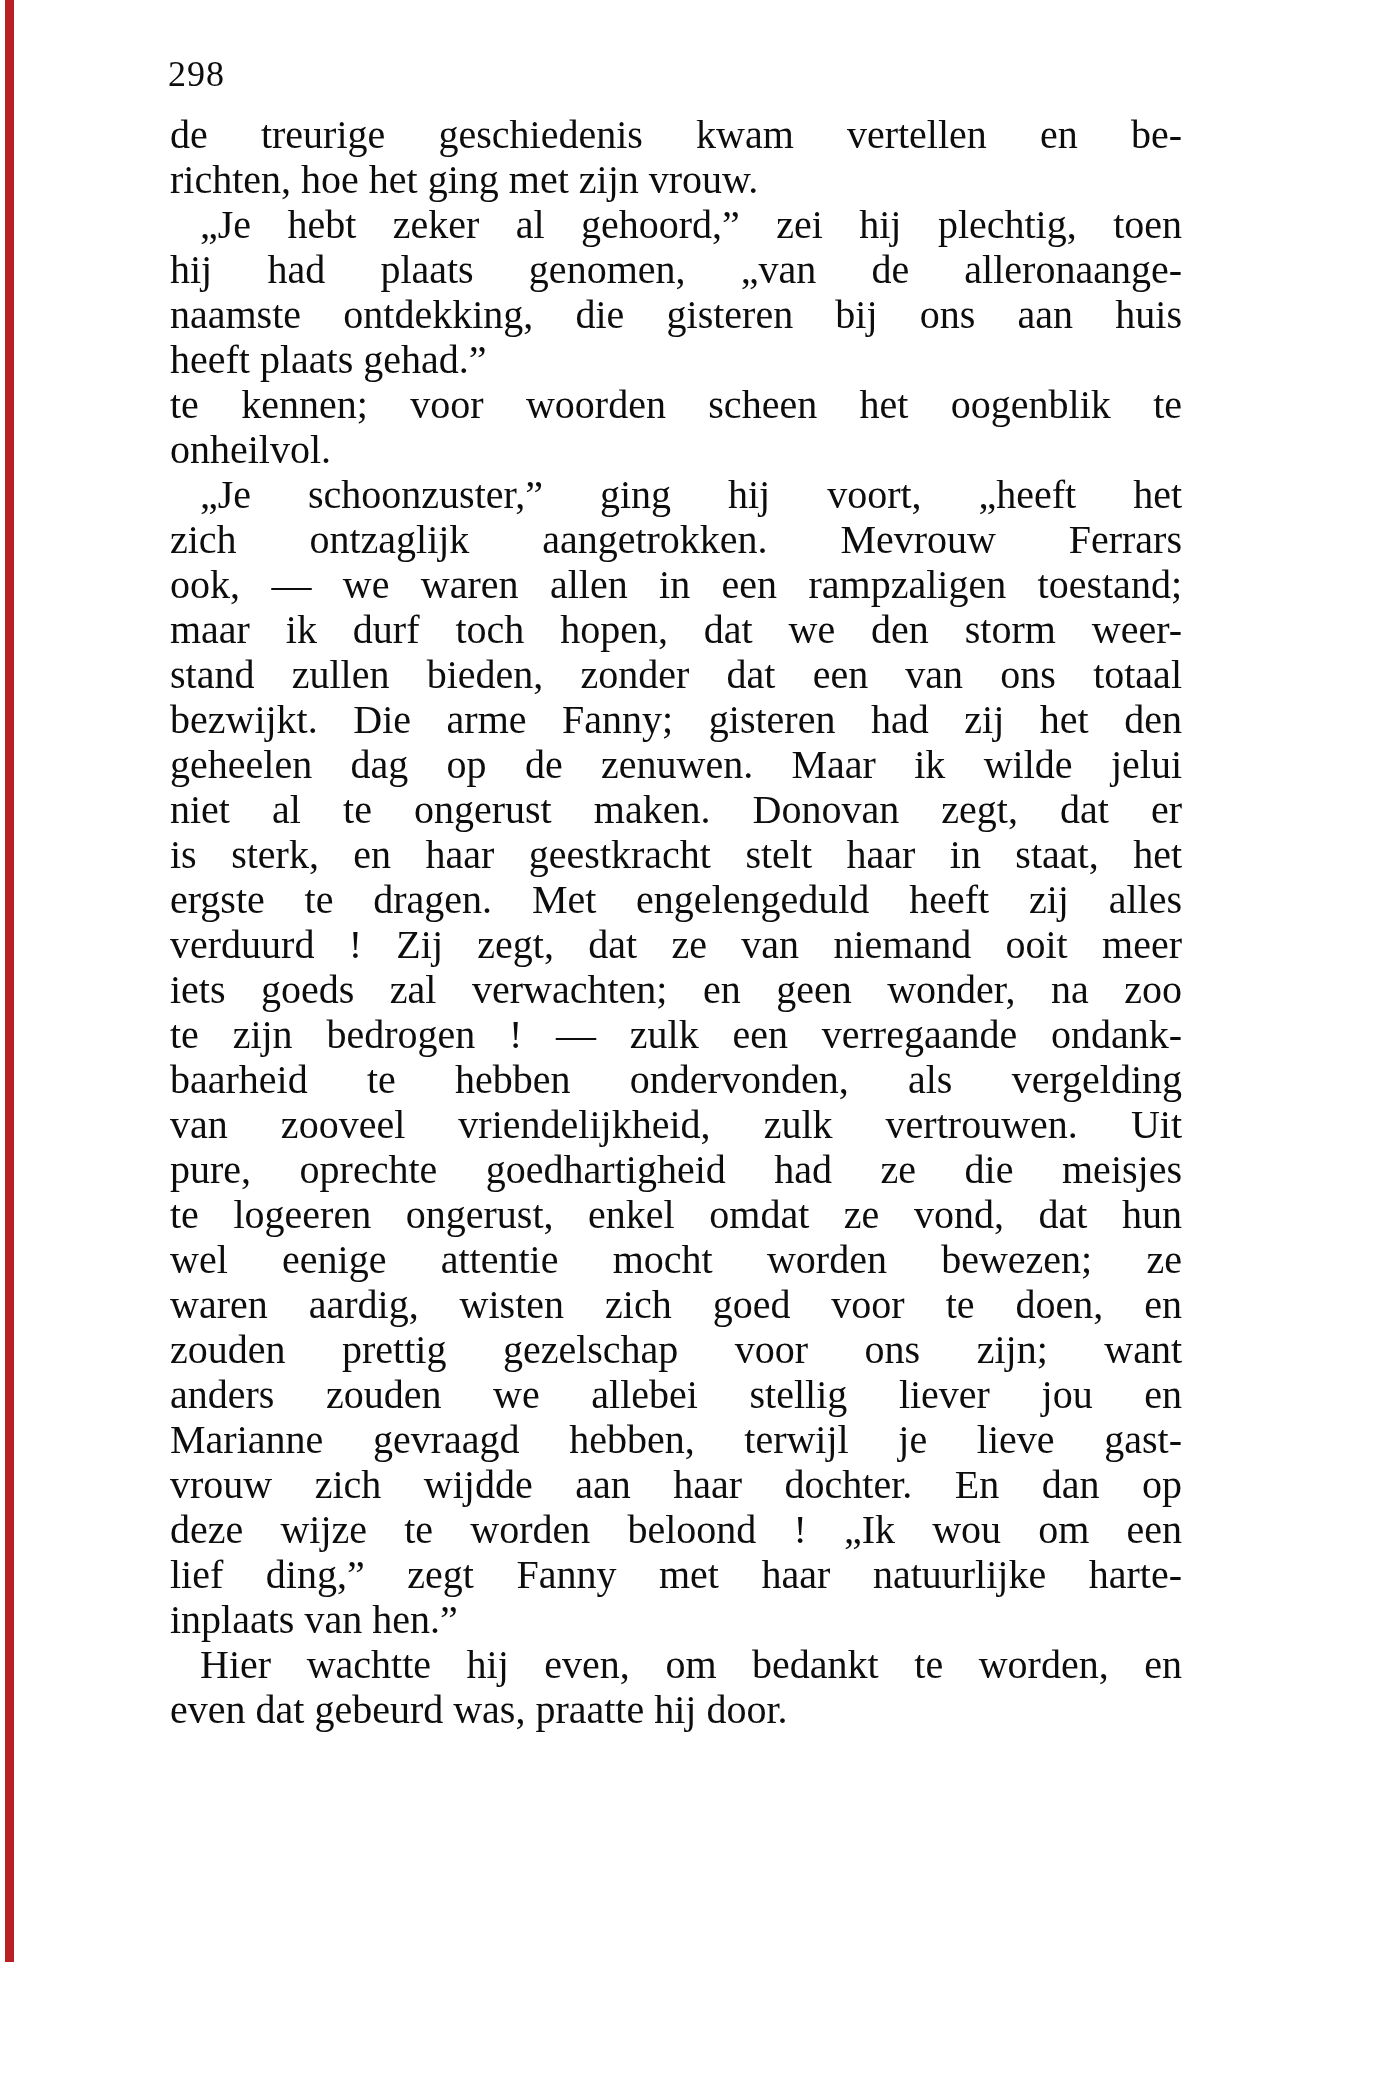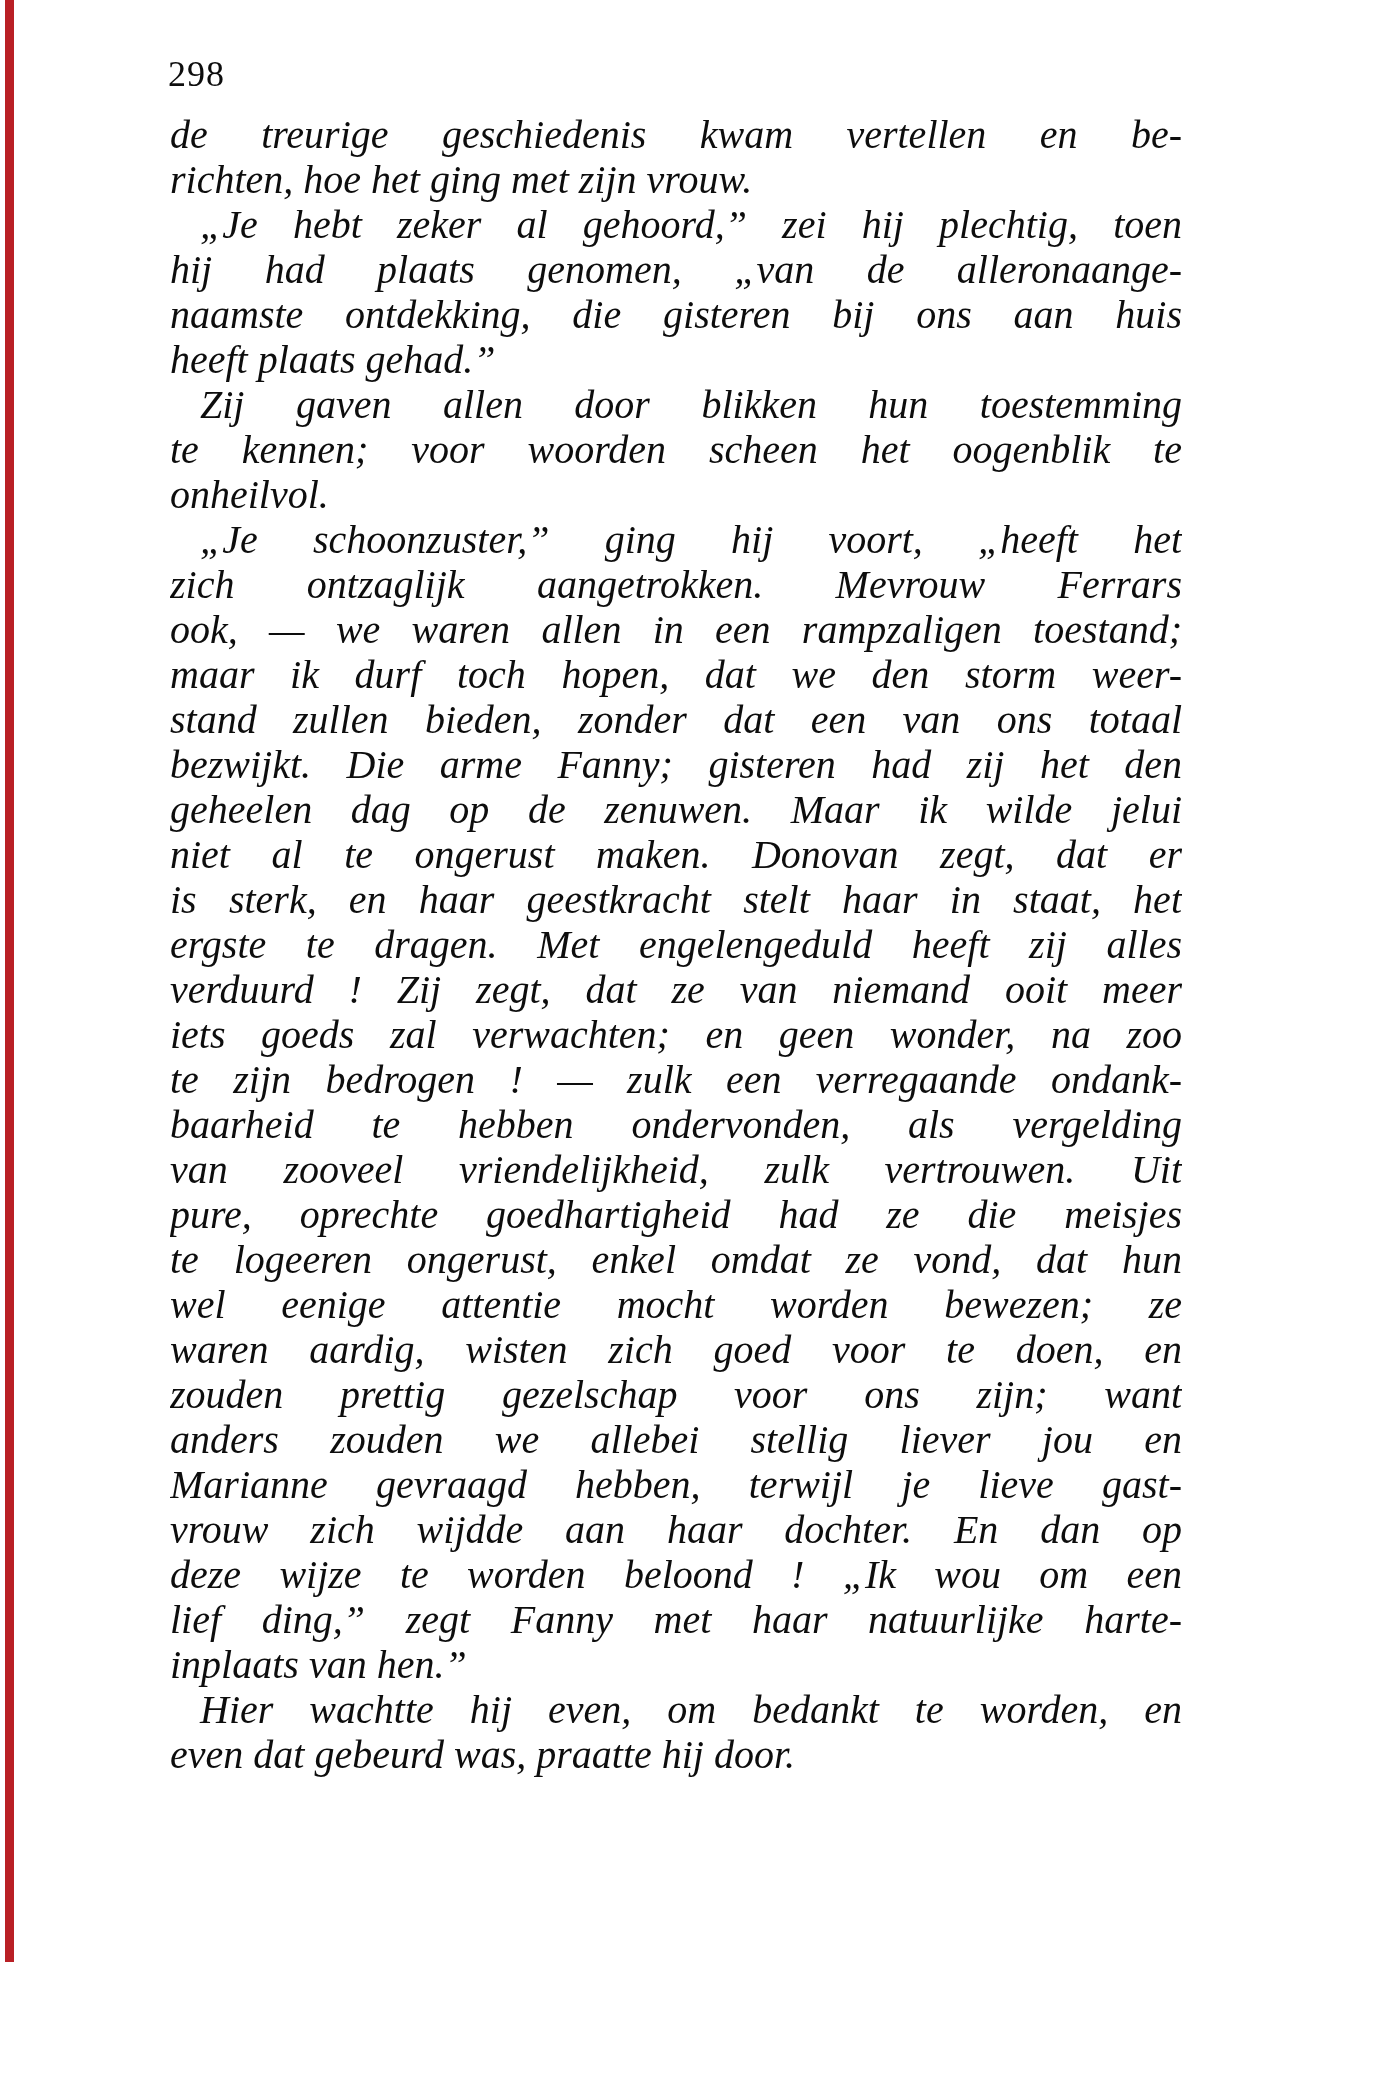--- a/index.html
+++ b/index.html
@@ -29,21 +29,20 @@
     font-size: 36px;
     line-height: 45px;
     letter-spacing: 1px;
   }
   .page-text {
     position: absolute;
     left: 170px;
     top: 112px;
     width: 1012px;
     font-size: 40px;
-    font-style: italic;
   }
   .line {
     height: 45px;
     line-height: 45px;
     text-align: justify;
     text-align-last: justify;
     overflow: hidden;
     white-space: nowrap; 
   }
   .line { white-space: normal; } 
@@ -60,21 +59,20 @@
 <div>
   <div class="scan-edge" style="background: rgb(185, 32, 37);"></div>
   <div class="page-number">298</div>
   <div class="page-text">
       <div class="line">de treurige geschiedenis kwam vertellen en be-</div>
       <div class="line end">richten, hoe het ging met zijn vrouw.</div>
       <div class="line indent">„Je hebt zeker al gehoord,” zei hij plechtig, toen</div>
       <div class="line">hij had plaats genomen, „van de alleronaange-</div>
       <div class="line">naamste ontdekking, die gisteren bij ons aan huis</div>
       <div class="line end">heeft plaats gehad.”</div>
-      <div class="line indent">Zij gaven allen door blikken hun toestemming</div>
       <div class="line">te kennen; voor woorden scheen het oogenblik te</div>
       <div class="line end">onheilvol.</div>
       <div class="line indent">„Je schoonzuster,” ging hij voort, „heeft het</div>
       <div class="line">zich ontzaglijk aangetrokken. Mevrouw Ferrars</div>
       <div class="line">ook, — we waren allen in een rampzaligen toestand;</div>
       <div class="line">maar ik durf toch hopen, dat we den storm weer-</div>
       <div class="line">stand zullen bieden, zonder dat een van ons totaal</div>
       <div class="line">bezwijkt. Die arme Fanny; gisteren had zij het den</div>
       <div class="line">geheelen dag op de zenuwen. Maar ik wilde jelui</div>
       <div class="line">niet al te ongerust maken. Donovan zegt, dat er</div>

